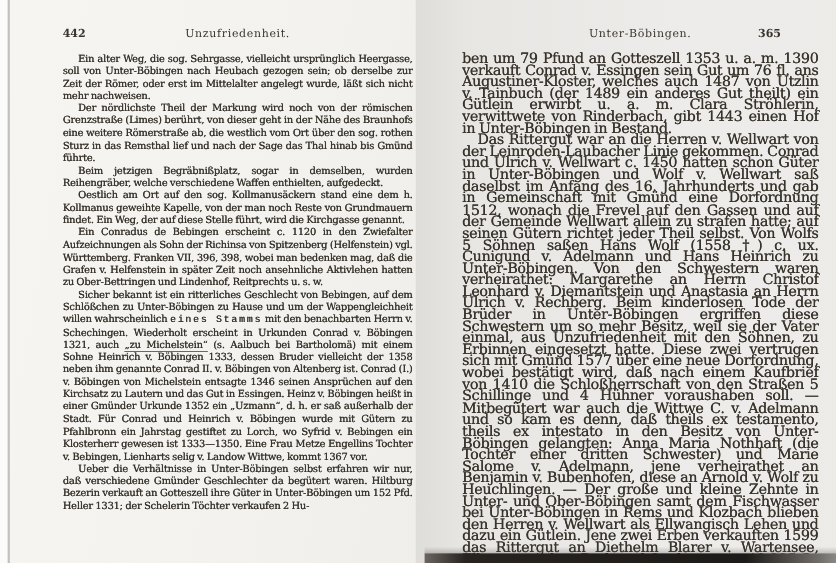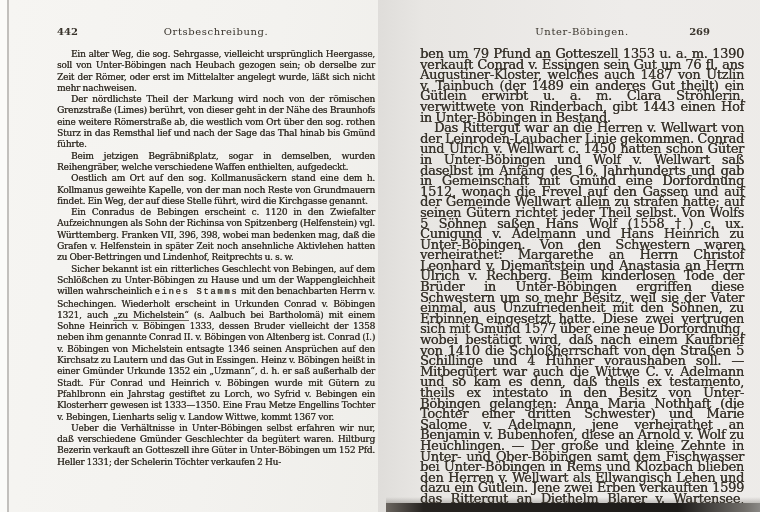--- a/index.html
+++ b/index.html
@@ -51,39 +51,39 @@
 
 <div class="scan">
 
   <div class="left-strip"></div>
   <div class="edge-line"></div>
 
   <div class="page page-left">
     <div class="text-col">
       <div class="page-head">
         <span class="pagenum pos-left">442</span>
-        <span class="runhead">Ortsbeschreibung.</span>
+        <span class="runhead">Unzufriedenheit.</span>
       </div>
       <div class="body-text">
         <p>Ein alter Weg, die sog. Sehrgasse, vielleicht ursprünglich Heergasse, soll von Unter-Böbingen nach Heubach gezogen sein; ob derselbe zur Zeit der Römer, oder erst im Mittelalter angelegt wurde, läßt sich nicht mehr nachweisen.</p>
         <p>Der nördlichste Theil der Markung wird noch von der römischen Grenzstraße (Limes) berührt, von dieser geht in der Nähe des Braunhofs eine weitere Römerstraße ab, die westlich vom Ort über den sog. rothen Sturz in das Remsthal lief und nach der Sage das Thal hinab bis Gmünd führte.</p>
         <p>Beim jetzigen Begräbnißplatz, sogar in demselben, wurden Reihengräber, welche verschiedene Waffen enthielten, aufgedeckt.</p>
         <p>Oestlich am Ort auf den sog. Kollmanusäckern stand eine dem h. Kollmanus geweihte Kapelle, von der man noch Reste von Grundmauern findet. Ein Weg, der auf diese Stelle führt, wird die Kirchgasse genannt.</p>
         <p>Ein Conradus de Bebingen erscheint c. 1120 in den Zwiefalter Aufzeichnungen als Sohn der Richinsa von Spitzenberg (Helfenstein) vgl. Württemberg. Franken VII, 396, 398, wobei man bedenken mag, daß die Grafen v. Helfenstein in später Zeit noch ansehnliche Aktivlehen hatten zu Ober-Bettringen und Lindenhof, Reitprechts u. s. w.</p>
         <p><span>Sicher bekannt ist ein ritterliches Geschlecht von Bebingen, auf dem Schlößchen zu Unter-Böbingen zu Hause und um der Wappengleichheit willen wahrscheinlich </span><span class="spaced">eines Stamms</span><span> mit den benachbarten Herrn v. Schechingen. Wiederholt erscheint in Urkunden Conrad v. Böbingen 1321, auch </span><span class="pencil-underline">„zu Michelstein“</span><span> (s. Aalbuch bei Bartholomä) mit einem Sohne Heinrich v. Böbingen 1333, dessen Bruder vielleicht der 1358 neben ihm genannte Conrad II. v. Böbingen von Altenberg ist. Conrad (I.) v. Böbingen von Michelstein entsagte 1346 seinen Ansprüchen auf den Kirchsatz zu Lautern und das Gut in Essingen. Heinz v. Böbingen heißt in einer Gmünder Urkunde 1352 ein „Uzmann“, d. h. er saß außerhalb der Stadt. Für Conrad und Heinrich v. Böbingen wurde mit Gütern zu Pfahlbronn ein Jahrstag gestiftet zu Lorch, wo Syfrid v. Bebingen ein Klosterherr gewesen ist 1333—1350. Eine Frau Metze Engellins Tochter v. Bebingen, Lienharts selig v. Landow Wittwe, kommt 1367 vor.</span></p>
         <p>Ueber die Verhältnisse in Unter-Böbingen selbst erfahren wir nur, daß verschiedene Gmünder Geschlechter da begütert waren. Hiltburg Bezerin verkauft an Gotteszell ihre Güter in Unter-Böbingen um 152 Pfd. Heller 1331; der Schelerin Töchter verkaufen 2 Hu-</p>
       </div>
     </div>
   </div>
 
   <div class="page page-right">
     <div class="text-col">
       <div class="page-head">
         <span class="runhead">Unter-Böbingen.</span>
-        <span class="pagenum pos-right">269</span>
+        <span class="pagenum pos-right">365</span>
       </div>
       <div class="body-text">
         <p class="no-indent">ben um 79 Pfund an Gotteszell 1353 u. a. m. 1390 verkauft Conrad v. Essingen sein Gut um 76 fl. ans Augustiner-Kloster, welches auch 1487 von Utzlin v. Tainbuch (der 1489 ein anderes Gut theilt) ein Gütlein erwirbt u. a. m. Clara Ströhlerin, verwittwete von Rinderbach, gibt 1443 einen Hof in Unter-Böbingen in Bestand.</p>
         <p><span>Das Rittergut war an die Herren v. Wellwart von der Leinroden-Laubacher Linie gekommen. Conrad und Ulrich v. Wellwart c. 1450 hatten schon Güter in Unter-Böbingen und Wolf v. Wellwart saß daselbst im Anfang des 16. Jahrhunderts und gab in Gemeinschaft mit Gmünd eine Dorfordnung 1512, wonach die Frevel auf den Gassen und auf der Gemeinde Wellwart allein zu strafen hatte; auf seinen Gütern richtet jeder Theil selbst. Von Wolfs 5 Söhnen saßen Hans Wolf (1558 †) c. ux. Cunigund v. Adelmann und Hans Heinrich zu Unter-Böbingen. Von den Schwestern waren verheirathet: Margarethe an Herrn Christof Leonhard v. Diemantstein und Anastasia an Herrn Ulrich v. Rechberg. Beim kinderlosen Tode der Brüder in Unter-Böbingen ergriffen diese Schwestern um so mehr Besitz, weil sie der Vater einmal, aus Unzufriedenheit mit den Söhnen, zu Erbinnen eingesetzt hatte. Diese zwei vertrugen sich mit Gmünd 1577 über eine neue Dorfordnung, wobei bestätigt wird, daß nach einem Kaufbrief von 1410 die Schloßherrschaft von den Straßen 5 Schillinge und 4 Hühner voraushaben soll. — Mitbegütert war auch die Wittwe C. v. Adelmann und so kam es denn, daß theils ex testamento, theils ex intestato in den Besitz von Unter-Böbingen gelangten: Anna Maria Nothhaft (die Tochter einer dritten Schwester) und Marie Salome v. Adelmann, jene verheirathet an Benjamin v. Bubenhofen, diese an Arnold v. Wolf zu Heuchlingen. — Der große und kleine Zehnte in Unter- und Ober-Böbingen samt dem Fischwasser bei Unter-Böbingen in Rems und Klozbach blieben den Herren v. Wellwart als Ellwangisch Lehen und dazu ein Gütlein. Jene zwei Erben verkauften 1599 das Rittergut an Diethelm Blarer v. Wartensee, Ellwangenschen Rath und Stadtvogt um 13,335 fl., der öfters „zu Unter-Böbingen“ heißt und vom Kaiser 1624 die Erlaubniß bekam Stock und Galgen aufzurichten, weil er hohe und niedere Obrigkeit habe. Er kam in Streit mit Gmünd wegen Erbauung eines weiten Hauses, während doch die Häuserzahl für beide Herrschaften gleich sein soll. Gmünd darf also auch eines bauen! An Essingen verkaufte der Blarer den Wald Aurwang um 300 fl., der Sohn Kaspar verkaufte das ganze Gut, in welchem 1652 Christof Eustach v. Erolzheim folgte, Ellwangischer Rath und Amtmann in Rochenburg, der nebst seinem Sohne Wilhelm Christof einen neuen Vertrag mit Gmünd machte </span><span class="ink-anchor"><span>1657</span><svg class="ink-stroke" width="10" height="30" viewBox="0 0 10 30">
                 <path d="M6.5,1 C4,7 7.5,10 5.5,16 C4,21 5.5,26 3,29" stroke="#171310" stroke-width="2.4" fill="none" stroke-linecap="round"></path>
               </svg></span><span>. Ein zum Schloßgut gezogener Hof (wieder verkauft 1681) soll seinen frühe-</span></p>
       </div>
     </div>
   </div>
 

